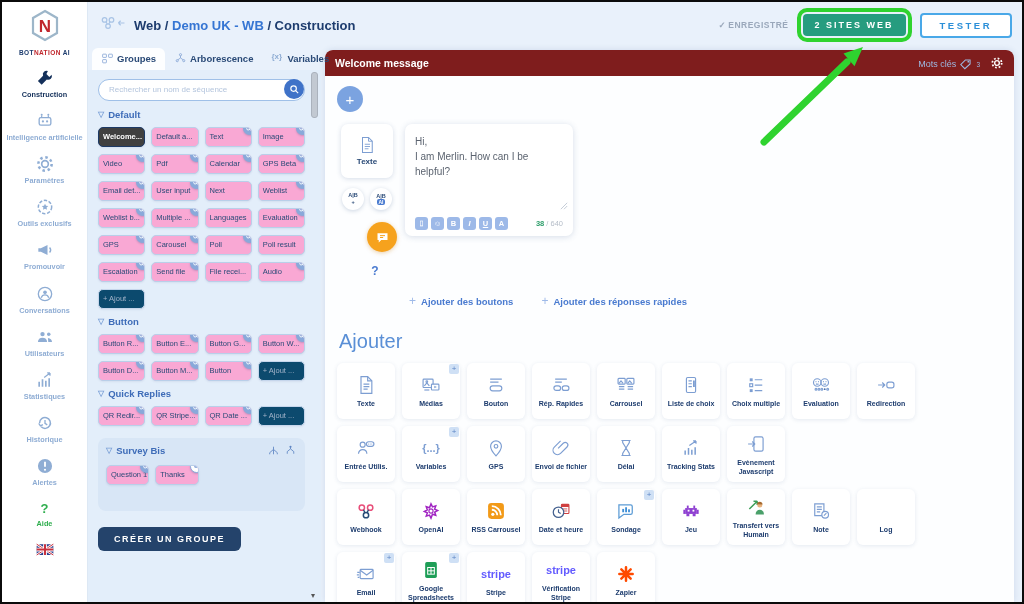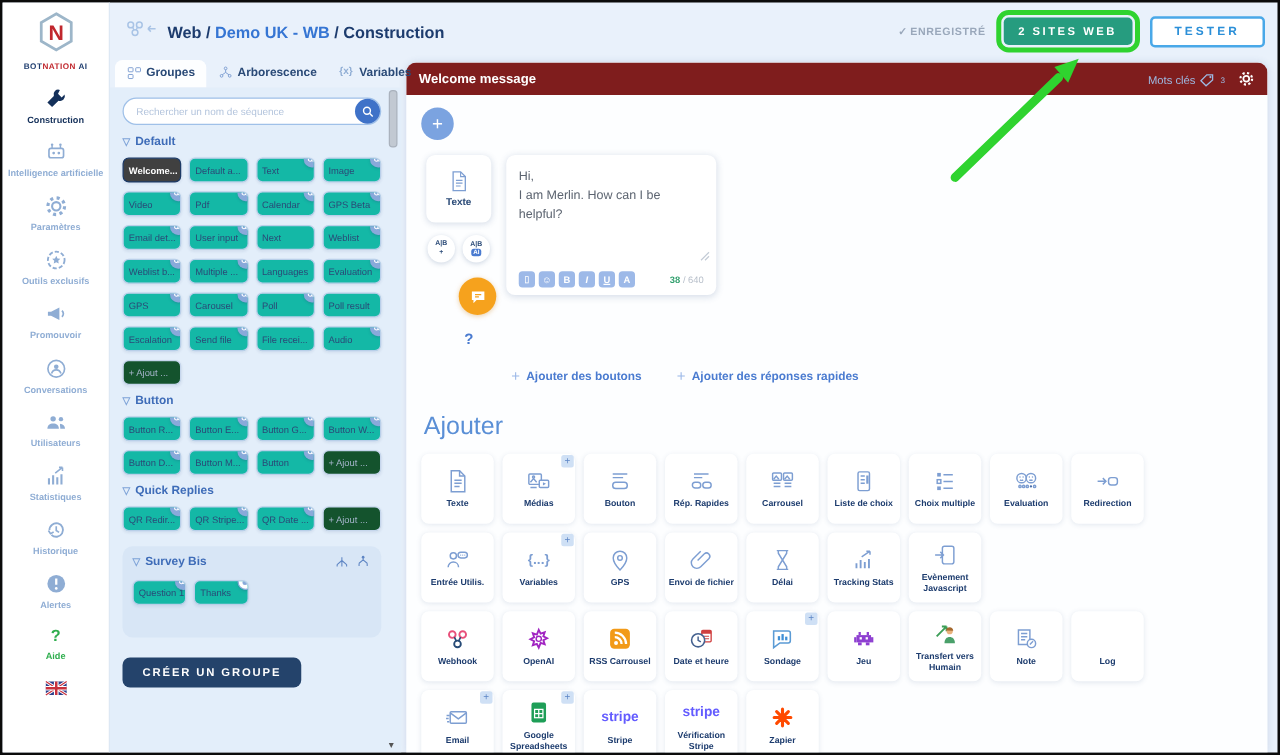--- a/index.html
+++ b/index.html
@@ -40,23 +40,23 @@
   .tab.active { background:#fdfeff; }
   .tab .t-ic { color:#8fadd4; font-size:8px; }
   .panel-scroll { flex:1; background:#e3eefa; padding:8px 16px 6px 10px; overflow:hidden; position:relative; }
   .search { position:relative; margin-bottom:8px; }
   .search input { width:100%; height:22px; border-radius:11px; border:1px solid #9fc0e8; background:#fff; font-size:8px; color:#5a7396; padding:0 28px 0 10px; outline:none; font-family:inherit; }
   .search input::placeholder { color:#b4c5dd; }
   .search-btn { position:absolute; right:1px; top:1px; width:20px; height:20px; border-radius:50%; background:#3f72c8; display:flex; align-items:center; justify-content:center; cursor:pointer; }
   .sec-head { display:flex; align-items:center; gap:4px; color:#3e6cb8; font-size:9.5px; font-weight:bold; margin:7px 0 7px 0; }
   .caret { color:#7ea3d8; font-size:8px; }
   .chip-grid { display:grid; grid-template-columns:repeat(4,1fr); gap:7px 6px; }
-  .chip { position:relative; height:20px; background:#14b8a6; border:1px solid #b9cfe9; border-radius:5px; font-size:7.5px; color:#2a4a77; display:flex; align-items:center; padding:0 4px; cursor:pointer; box-shadow:0 1px 2px rgba(40,70,120,.08); white-space:nowrap; overflow:hidden; }
+  .chip { position:relative; height:20px; background:#f9a8d4; border:1px solid #b9cfe9; border-radius:5px; font-size:7.5px; color:#2a4a77; display:flex; align-items:center; padding:0 4px; cursor:pointer; box-shadow:0 1px 2px rgba(40,70,120,.08); white-space:nowrap; overflow:hidden; }
   .chip.active { background:#404040; border-color:#1d3a66; color:#fff; font-weight:bold; }
-  .chip.add { color:#a3b3c9; border-color:#c6d6ec; background:#14532d; }
+  .chip.add { color:#a3b3c9; border-color:#c6d6ec; background:#0c4a6e; }
   .chip-badge { position:absolute; top:-6px; right:-5px; width:13px; height:13px; border-radius:50%; background:#89a9da; display:flex; align-items:center; justify-content:center; box-shadow:0 1px 2px rgba(40,70,120,.25); }
   .chip-badge.gear { background:#fff; border:1.5px solid #89a9da; }
   .chip-badge.gear::after { content:""; width:4px; height:4px; border-radius:50%; background:#89a9da; }
   .survey-card { background:#d8e6f6; border-radius:8px; padding:7px 8px 26px; margin-top:12px; }
   .survey-head { display:flex; align-items:center; gap:4px; color:#3e6cb8; font-size:9.5px; font-weight:bold; margin-bottom:9px; }
   .survey-icons { margin-left:auto; display:flex; gap:4px; color:#5f86c4; }
   .survey-chips { display:grid; grid-template-columns:repeat(4,1fr); gap:7px 6px; }
   .panel-actions { display:flex; flex-direction:row; align-items:center; gap:8px; margin-top:16px; }
   .dark-btn { background:#24436b; color:#fff; border:none; border-radius:6px; font-size:9px; font-weight:bold; letter-spacing:1.5px; height:24px; padding:0 16px; cursor:pointer; font-family:inherit; }
   .vscroll { position:absolute; right:2px; top:24px; bottom:2px; width:8px; }

